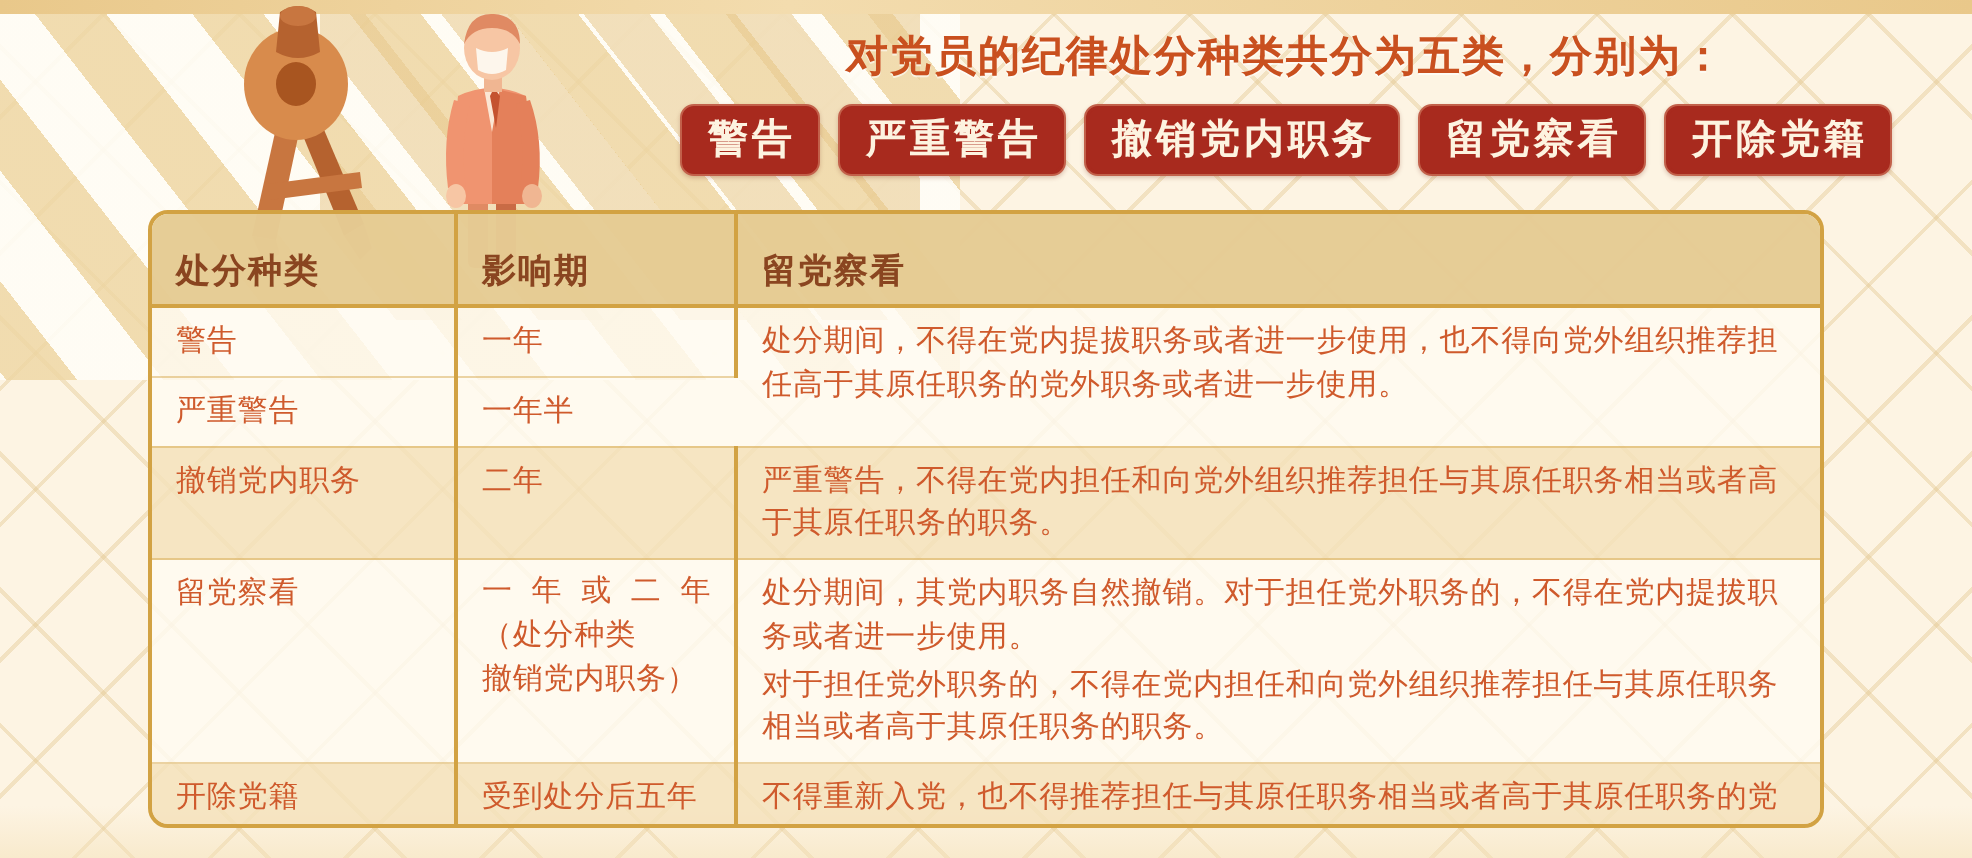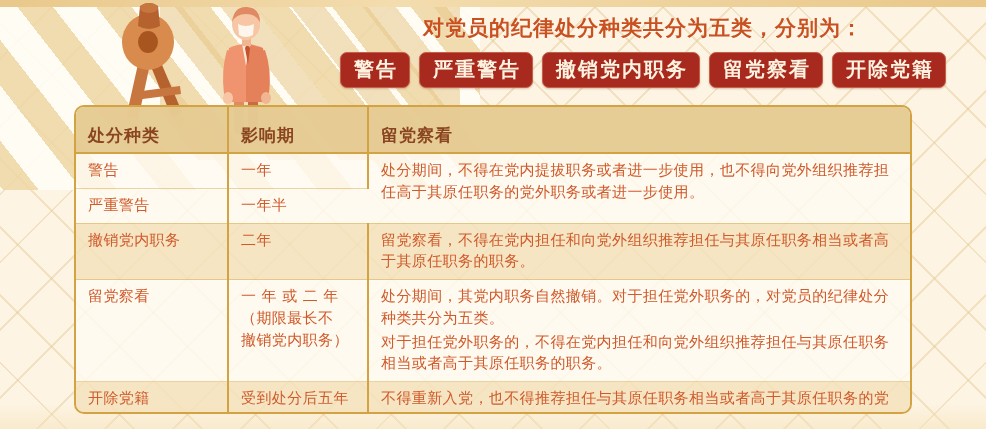--- a/index.html
+++ b/index.html
@@ -182,21 +182,21 @@
   }
 
   tr.rw-odd td { background: rgba(255,252,244,0.55); }
   tr.rw-even td { background: rgba(238,213,163,0.55); }
 
   .col-kind { width: 152px; }
   .col-period { width: 140px; }
   .col-effect { width: auto; }
 
   td.period-center { text-align: center; }
-  td.period-center .pline { display: block; }
+  td.period-center .pline { display: block; font-family: Liberation Mono, monospace; }
 
   .effect-p { margin: 0; }
   .effect-p + .effect-p { margin-top: 2px; }
 
   .nowrap-cell { white-space: nowrap; }
 </style>
 </head>
 <body>
 
 <div id="poster">
@@ -292,33 +292,33 @@
 
         <tr class="rw-odd" style="height:30px;">
           <td>严重警告</td>
           <td>一年半</td>
         </tr>
 
         <tr class="rw-even" style="height:54px;">
           <td class="nowrap-cell">撤销党内职务</td>
           <td>二年</td>
           <td>
-            <p class="effect-p">留党察看，不得在党内担任和向党外组织推荐担任与其原任职务相当或者高于其原任职务的职务。</p>
+            <p class="effect-p">严重警告，不得在党内担任和向党外组织推荐担任与其原任职务相当或者高于其原任职务的职务。</p>
           </td>
         </tr>
 
         <tr class="rw-odd" style="height:88px;">
           <td>留党察看</td>
           <td class="period-center">
             <span class="pline">一 年 或 二 年</span>
-            <span class="pline">（期限最长不</span>
+            <span class="pline">（处分种类</span>
             <span class="pline">撤销党内职务）</span>
           </td>
           <td>
-            <p class="effect-p">处分期间，其党内职务自然撤销。对于担任党外职务的，对党员的纪律处分种类共分为五类。</p>
+            <p class="effect-p">处分期间，其党内职务自然撤销。对于担任党外职务的，不得在党内提拔职务或者进一步使用。</p>
             <p class="effect-p">对于担任党外职务的，不得在党内担任和向党外组织推荐担任与其原任职务相当或者高于其原任职务的职务。</p>
           </td>
         </tr>
 
         <tr class="rw-even" style="height:62px;">
           <td>开除党籍</td>
           <td>受到处分后五年</td>
           <td>
             <p class="effect-p">不得重新入党，也不得推荐担任与其原任职务相当或者高于其原任职务的党外职务。</p>
           </td>

